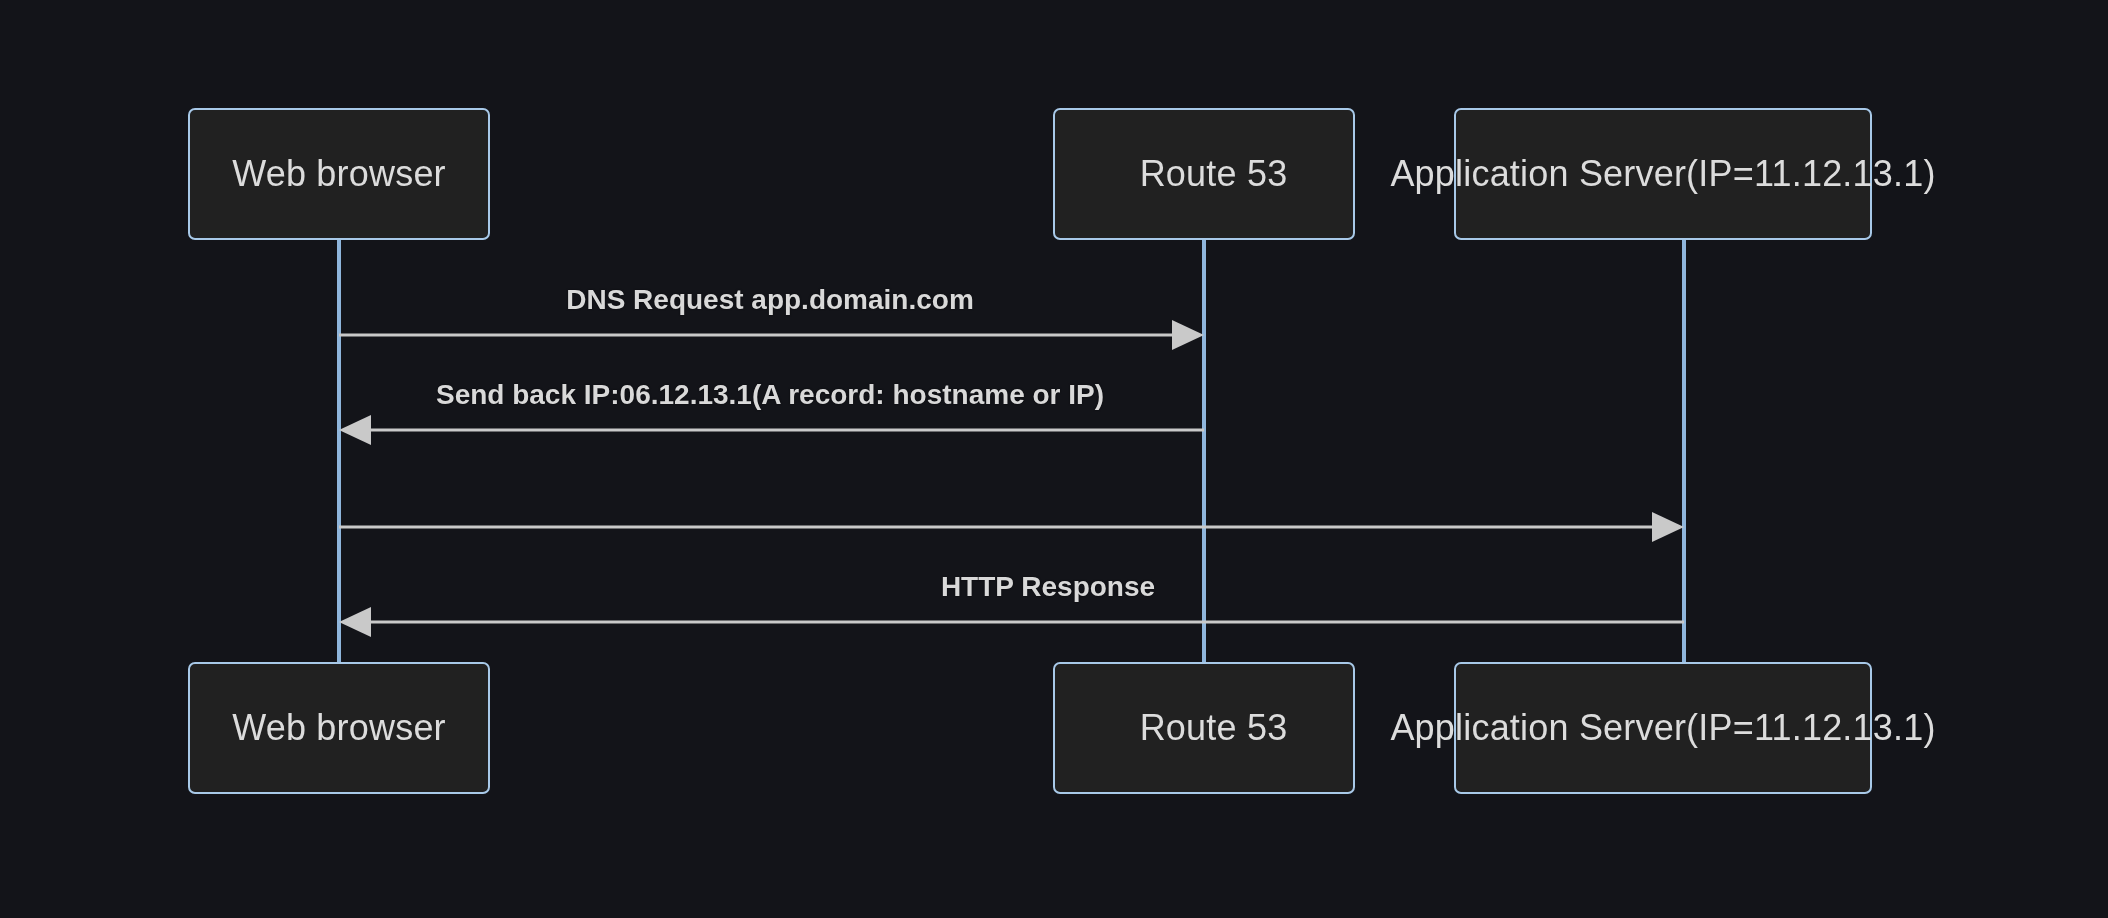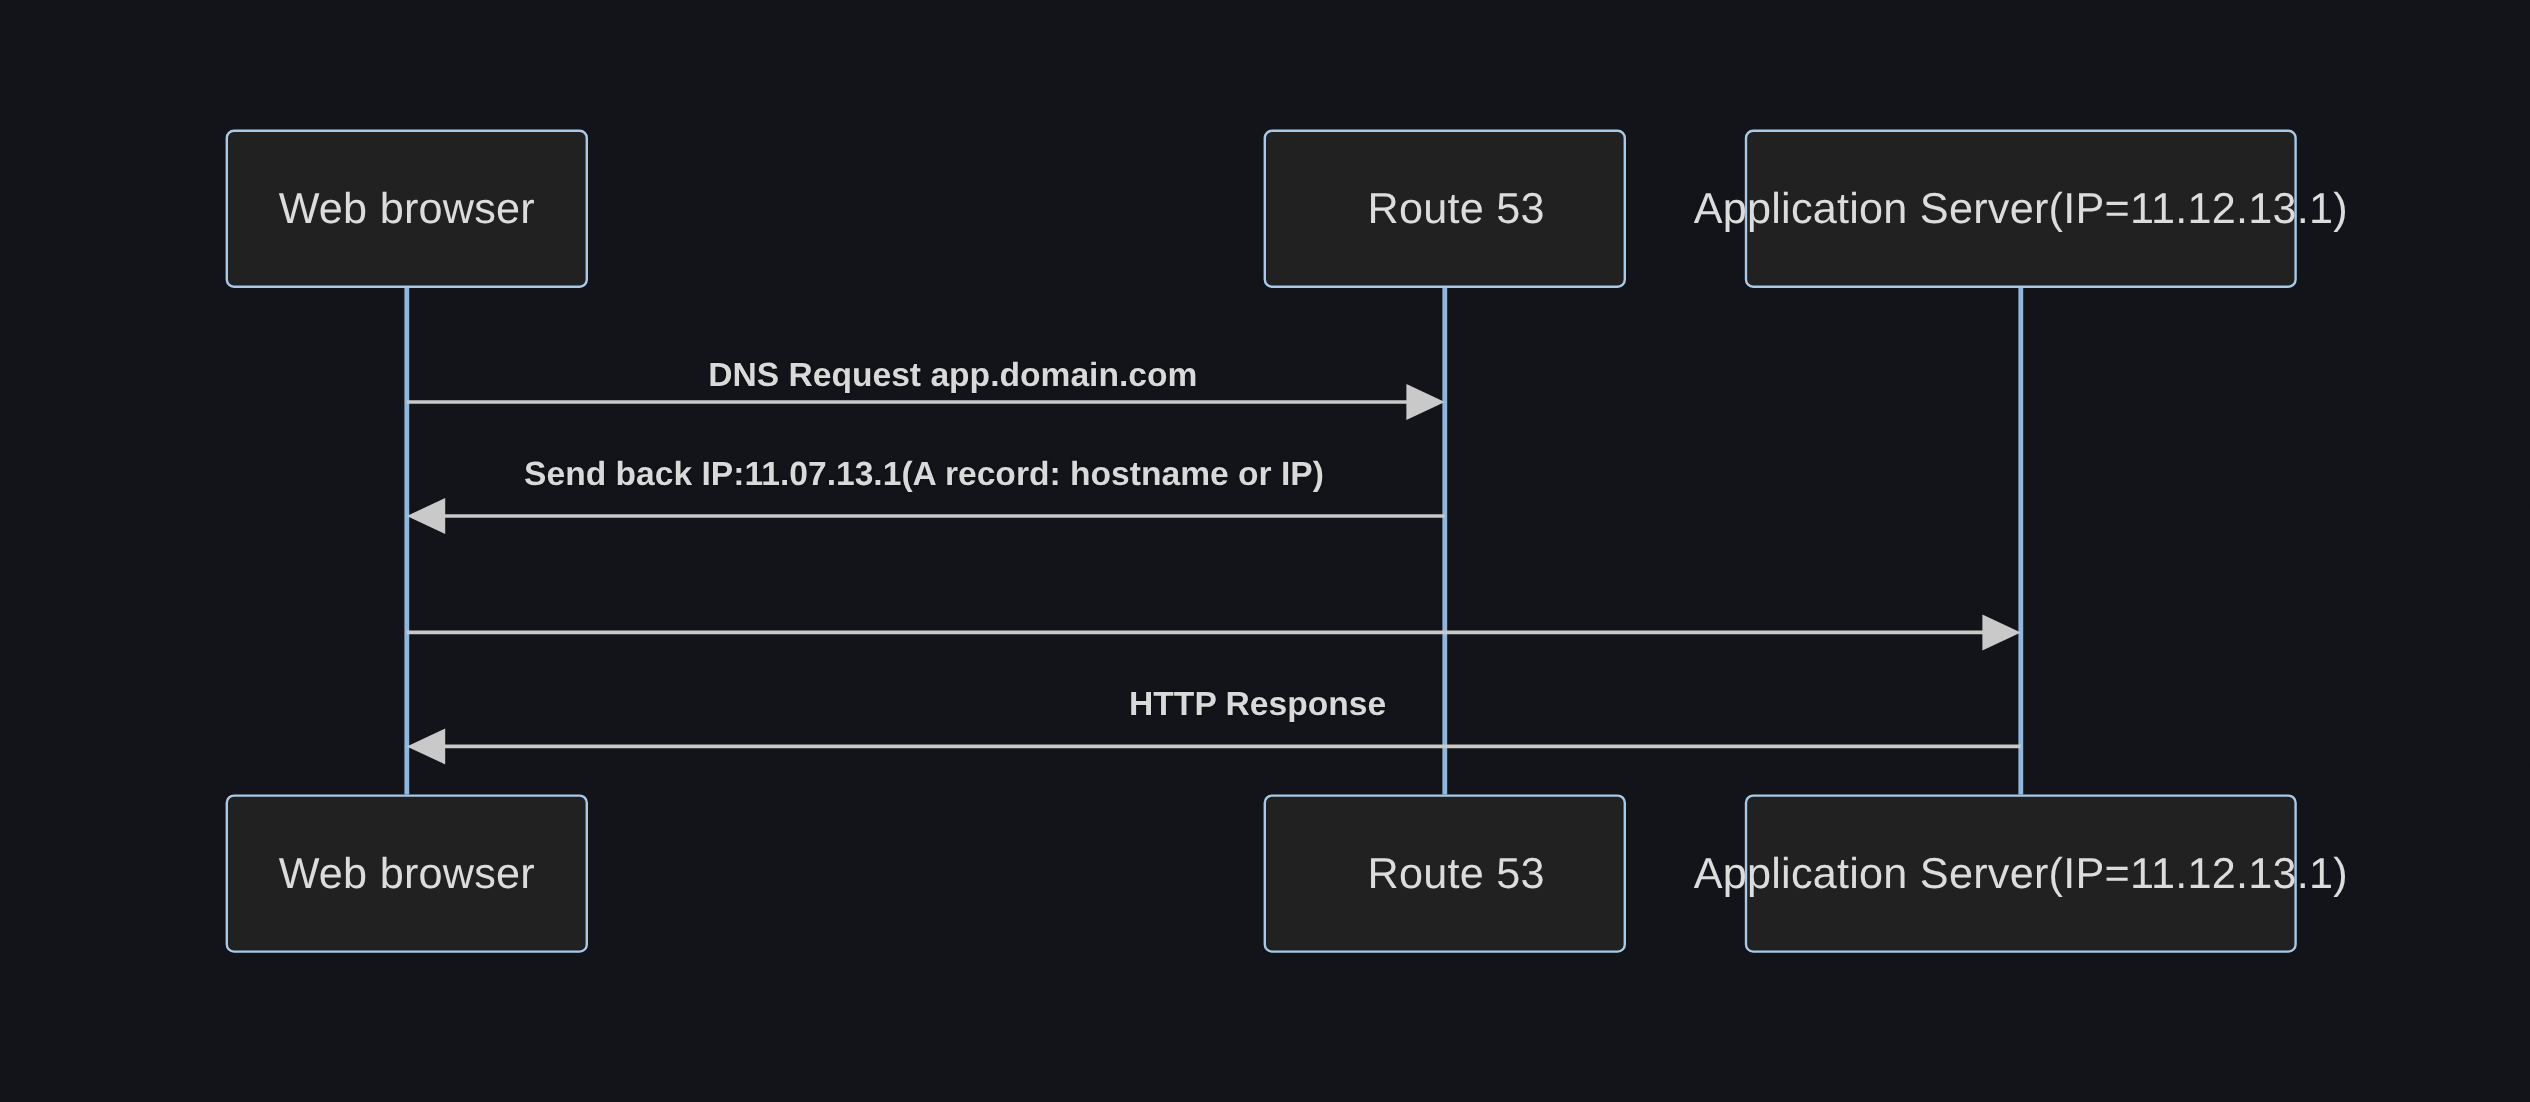--- a/index.html
+++ b/index.html
@@ -54,36 +54,36 @@
     line-height: 1;
   }
 
   
   .box-top { top: 108px; height: 132px; }
   
   .box-bottom { top: 662px; height: 132px; }
 
   .col-browser { left: 188px; width: 302px; }
   .col-route53 { left: 1053px; width: 302px; padding-left: 19px; }
-  .col-appserver { left: 1454px; width: 460px; }
+  .col-appserver { left: 1454px; width: 418px; }
 
   
   .message-label {
     position: absolute;
     color: #d9d9d9;
     font-family: "Liberation Sans", sans-serif;
     font-size: 28px;
     font-weight: 700;
     white-space: nowrap;
     line-height: 1;
     transform: translateX(-50%);
     text-shadow: 0 0 2px rgba(0,0,0,0.6);
   }
 
-  .msg-1 { left: 770px;  top: 299px; margin-left: 24px; }
+  .msg-1 { left: 770px;  top: 286px; }
   .msg-2 { left: 770px;  top: 381px; }
   .msg-3 { left: 1010px; top: 477px; }
   .msg-4 { left: 1048px; top: 573px; }
 </style>
 </head>
 <body>
 
 <div id="diagram-root">
 
   <svg id="diagram-svg" viewBox="0 0 2108 918" xmlns="http://www.w3.org/2000/svg">
@@ -132,18 +132,18 @@
   <div class="participant-box box-bottom col-route53">
     <span class="participant-label">Route 53</span>
   </div>
 
   <div class="participant-box box-bottom col-appserver">
     <span class="participant-label">Application Server(IP=11.12.13.1)</span>
   </div>
 
   <div class="message-label msg-1">DNS Request app.domain.com</div>
 
-  <div class="message-label msg-2">Send back IP:11.07.13.1(A record: hostname or IP)</div>
+  <div class="message-label msg-2">Send back IP:06.12.13.1(A record: hostname or IP)</div>
 
 
   <div class="message-label msg-4">HTTP Response</div>
 
 </div>
 
 </body></html>

